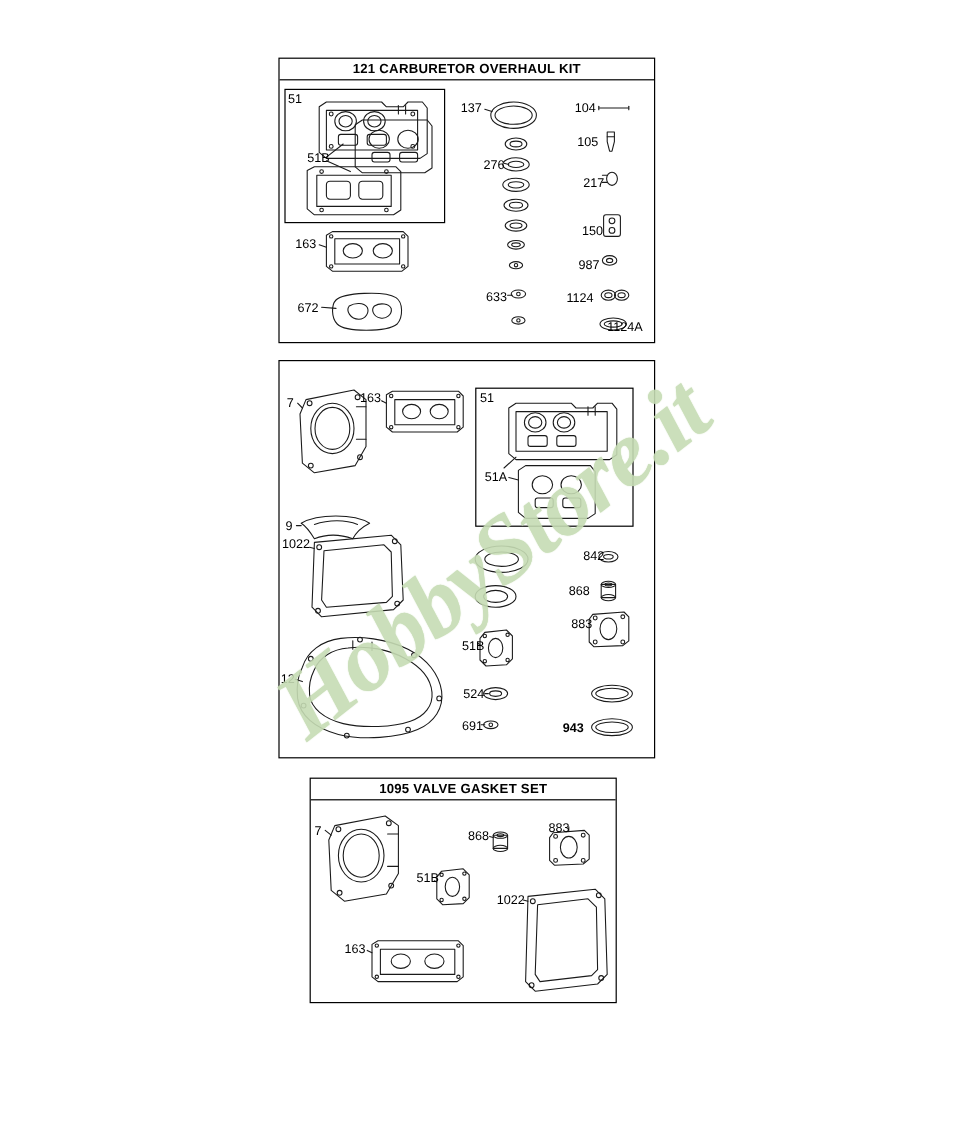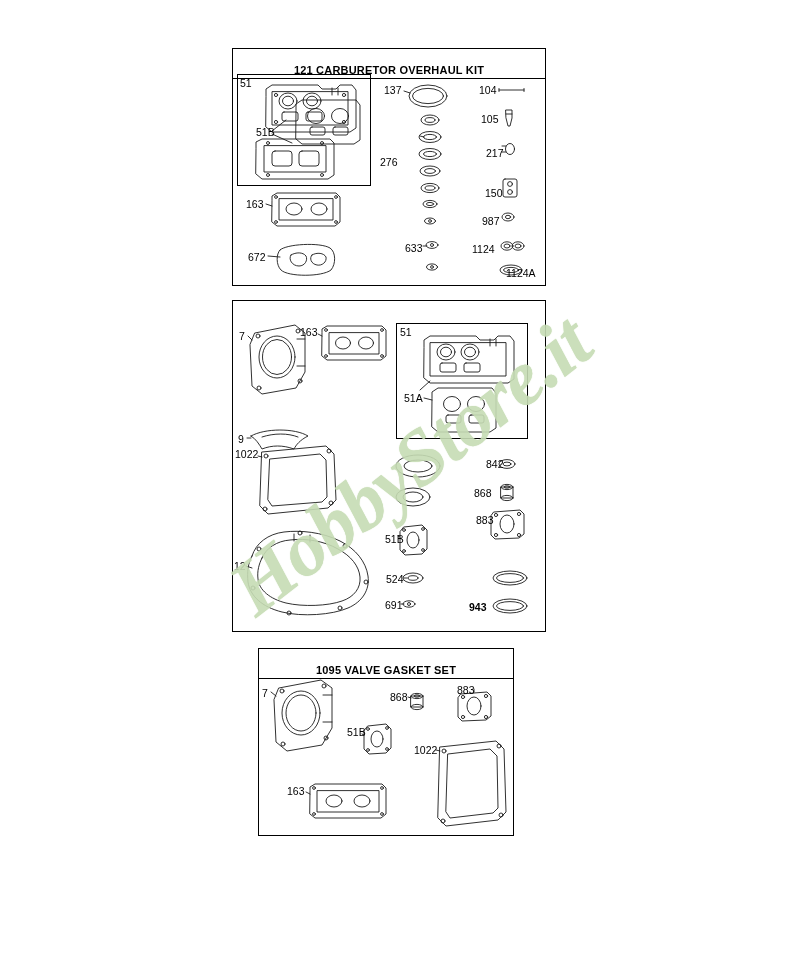--- a/index.html
+++ b/index.html
@@ -31,21 +31,20 @@
     left: 0; right: 0; top: 0;
     height: 18px;
     line-height: 18px;
     text-align: center;
     font-size: 11px;
     font-weight: bold;
     letter-spacing: .2px;
     border-bottom: 1px solid #000;
     box-sizing: border-box;
     background: transparent;
-    margin-top: 12px;
   }
   .subbox {
     position: absolute;
     border: 1px solid #000;
     box-sizing: border-box;
   }
   .lbl {
     position: absolute;
     font-size: 10.5px;
     line-height: 11px;
@@ -427,21 +426,21 @@
       </g>
       <path d="M306 792 L310 794"></path>
     </g>
   </svg>
 
   <span class="lbl" style="left:240px; top:78px;">51</span>
   <span class="lbl" style="left:256px; top:127px;">51B</span>
   <span class="lbl" style="left:384px; top:85px;">137</span>
   <span class="lbl" style="left:479px; top:85px;">104</span>
   <span class="lbl" style="left:481px; top:114px;">105</span>
-  <span class="lbl" style="left:380px; top:133px;margin-top:24px;">276</span>
+  <span class="lbl" style="left:403px; top:133px;">276</span>
   <span class="lbl" style="left:486px; top:148px;">217</span>
   <span class="lbl" style="left:485px; top:188px;">150</span>
   <span class="lbl" style="left:246px; top:199px;">163</span>
   <span class="lbl" style="left:482px; top:216px;">987</span>
   <span class="lbl" style="left:405px; top:243px;">633</span>
   <span class="lbl" style="left:472px; top:244px;">1124</span>
   <span class="lbl" style="left:248px; top:252px;">672</span>
   <span class="lbl" style="left:466px; top:268px;margin-left:40px;">1124A</span>
 
   <span class="lbl" style="left:239px; top:331px;">7</span>

